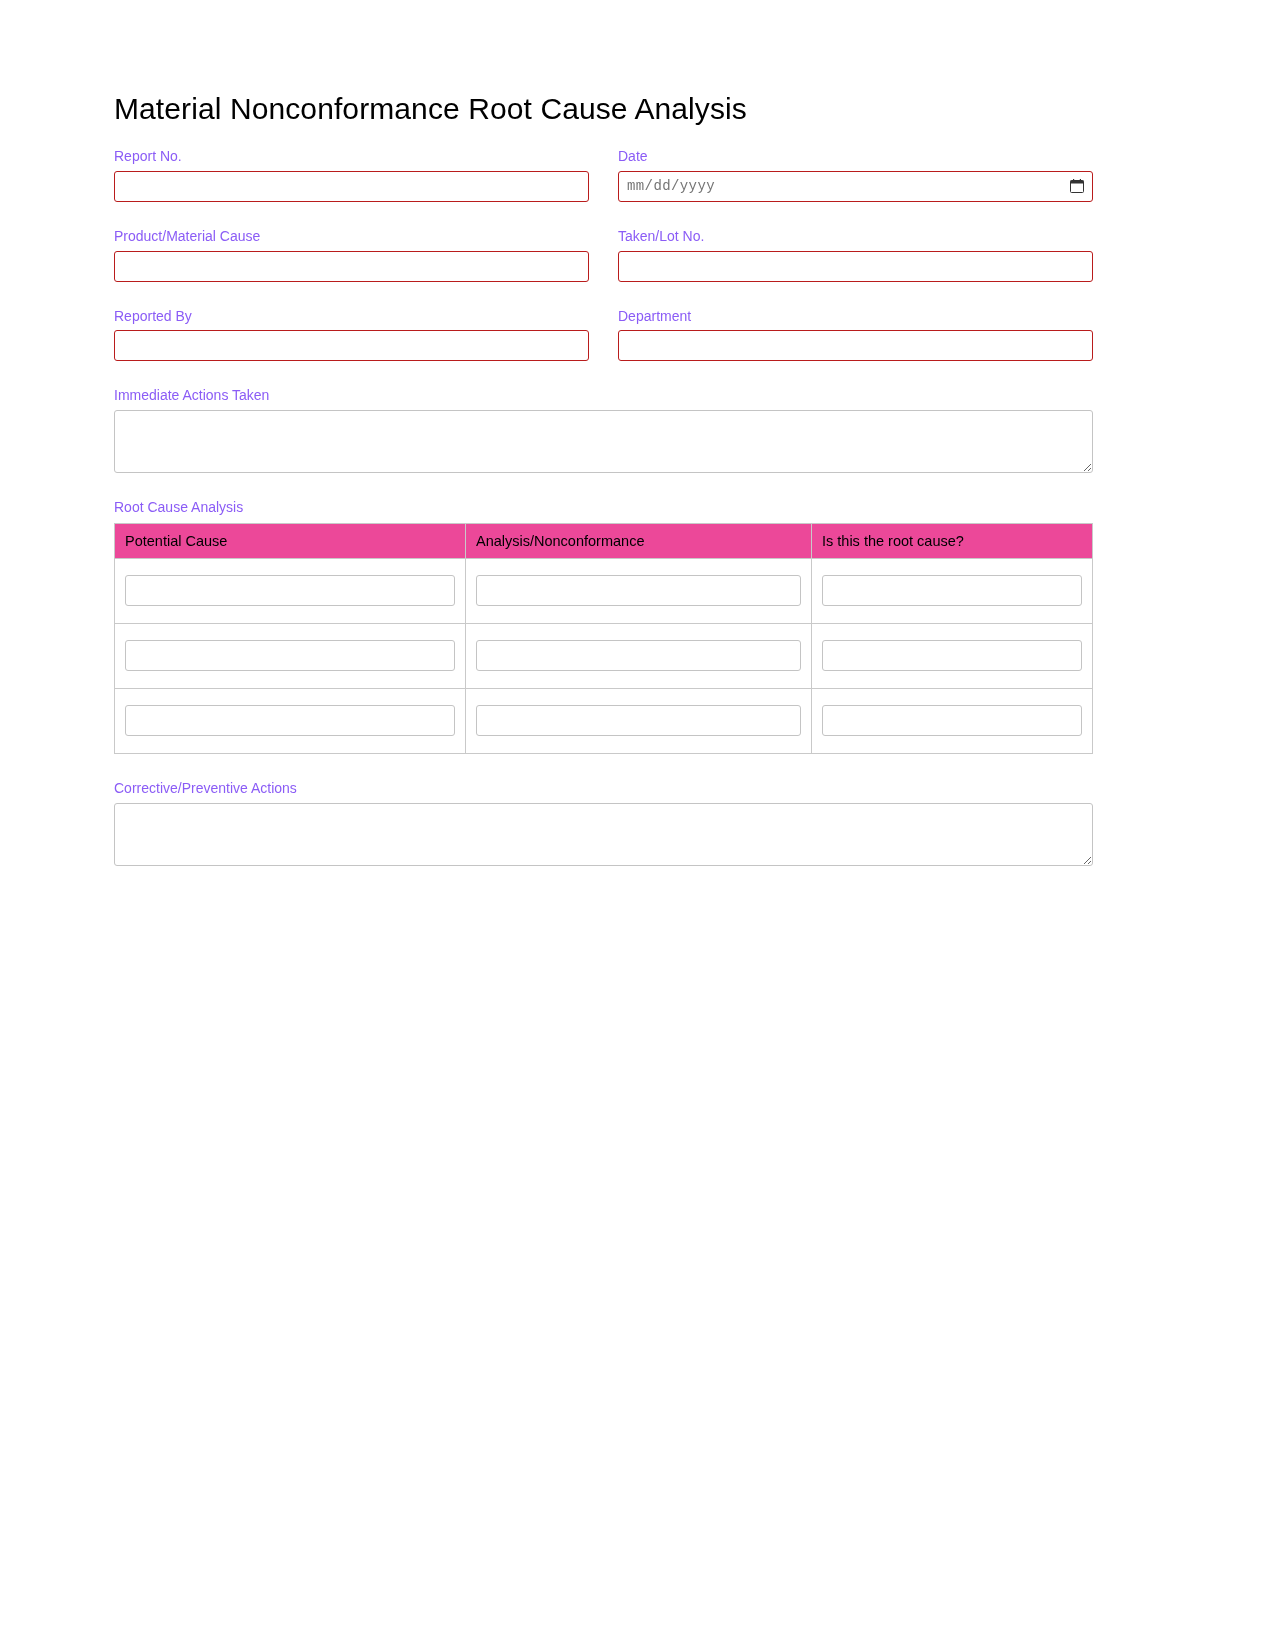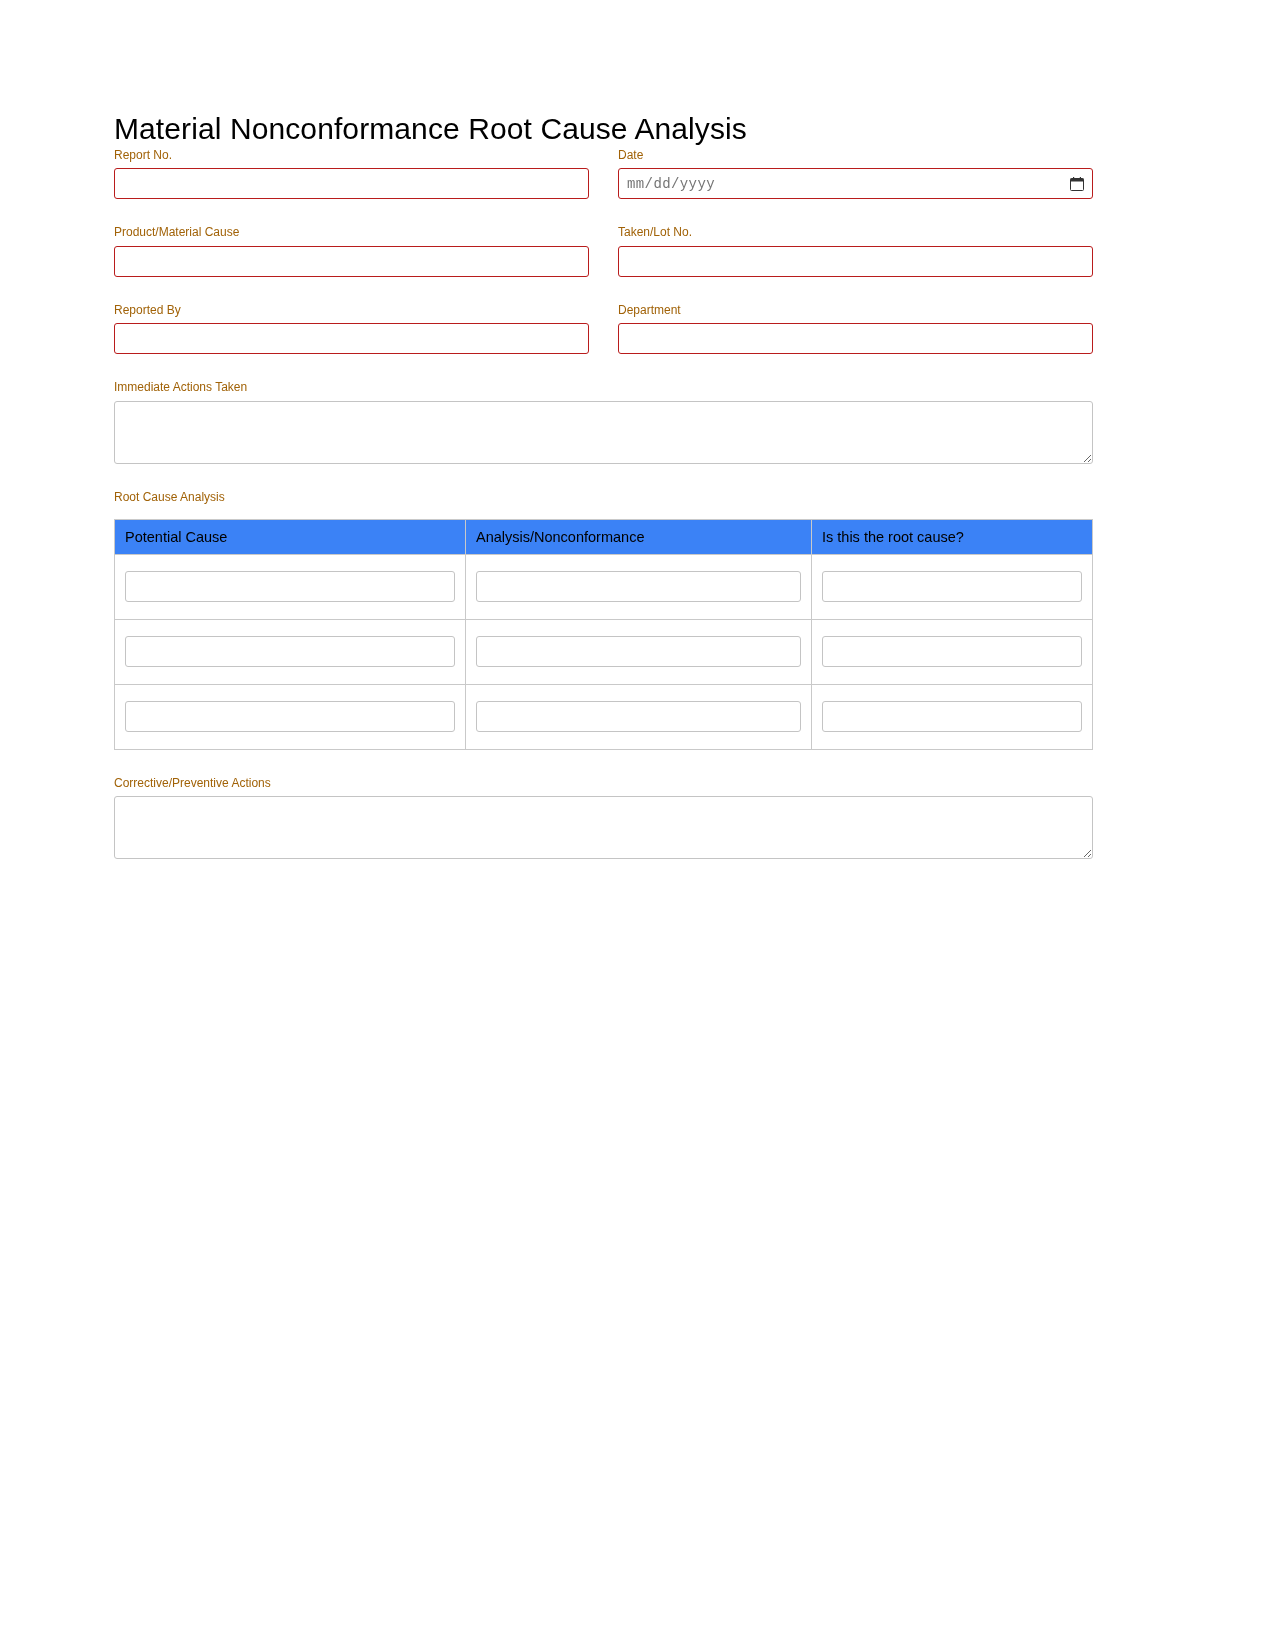--- a/index.html
+++ b/index.html
@@ -21,28 +21,28 @@
     top: 0;
     width: 980px;
   }
   h1.form-title {
     font-size: 30px;
     font-weight: normal;
     margin: 0;
     padding: 0;
     line-height: 1.1;
     position: absolute;
-    top: 112px;
+    top: 92px;
     left: 0;
     letter-spacing: 0.1px;
   }
   .field-label {
-    font-size: 12px;
+    font-size: 14px;
     line-height: 1.2;
-    color: #a16207;
+    color: #8b5cf6;
     margin-bottom: 6px;
     display: block;
   }
   .row {
     display: flex;
     gap: 29px;
     margin-bottom: 26px;
   }
   .col {
     width: 475px;
@@ -102,42 +102,42 @@
     width: 979px;
     table-layout: fixed;
     margin-top: 1px;
   }
   table.rca th {
     border: 1px solid #c9c9c9;
     text-align: left;
     font-weight: normal;
     font-size: 14.5px;
     padding: 9px 10px;
-    background: #3b82f6;
+    background: #ec4899;
   }
   table.rca td {
     border: 1px solid #c9c9c9;
     padding: 9px 10px;
     background: #fff;
     height: 46px;
     vertical-align: middle;
   }
   table.rca td input {
     width: 100%;
     box-sizing: border-box;
     height: 31px;
     border: 1px solid #c4c4c4;
     border-radius: 3px;
     background: #fff;
     font-family: "Liberation Sans", sans-serif;
     font-size: 13px;
     padding: 2px 8px;
     outline: none;
   }
-  .label-gap { margin-bottom: 15px; }
+  .label-gap { margin-bottom: 7px; }
 </style>
 </head>
 <body>
 
 <div class="page">
 
   <h1 class="form-title">Material Nonconformance Root Cause Analysis</h1>
 
   <div style="height:148px"></div>
 

